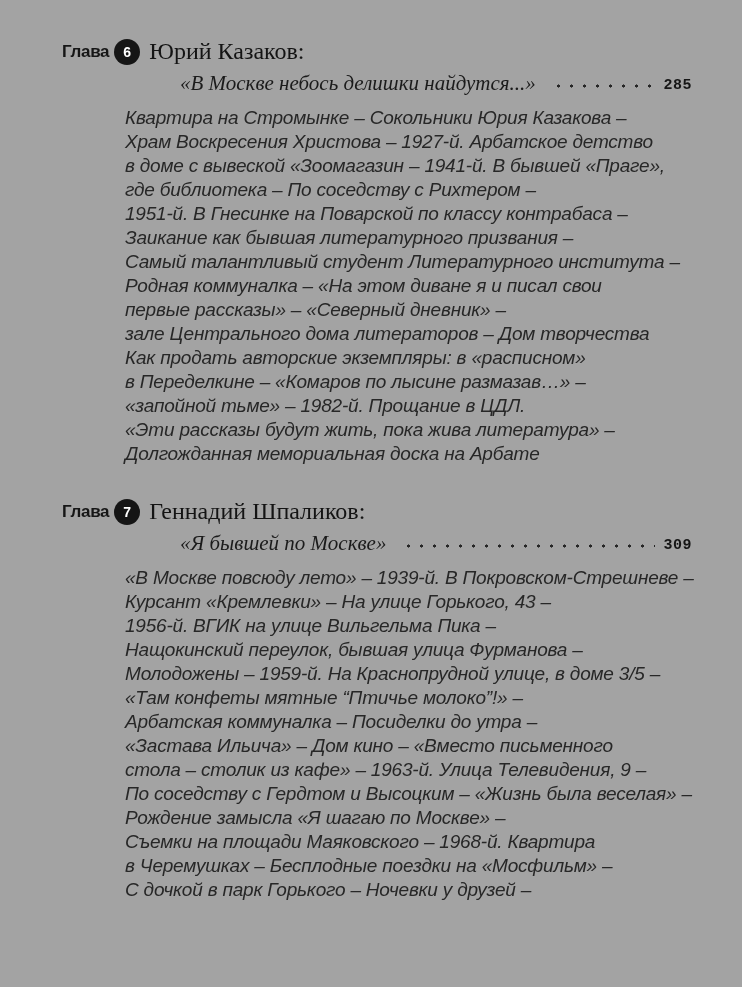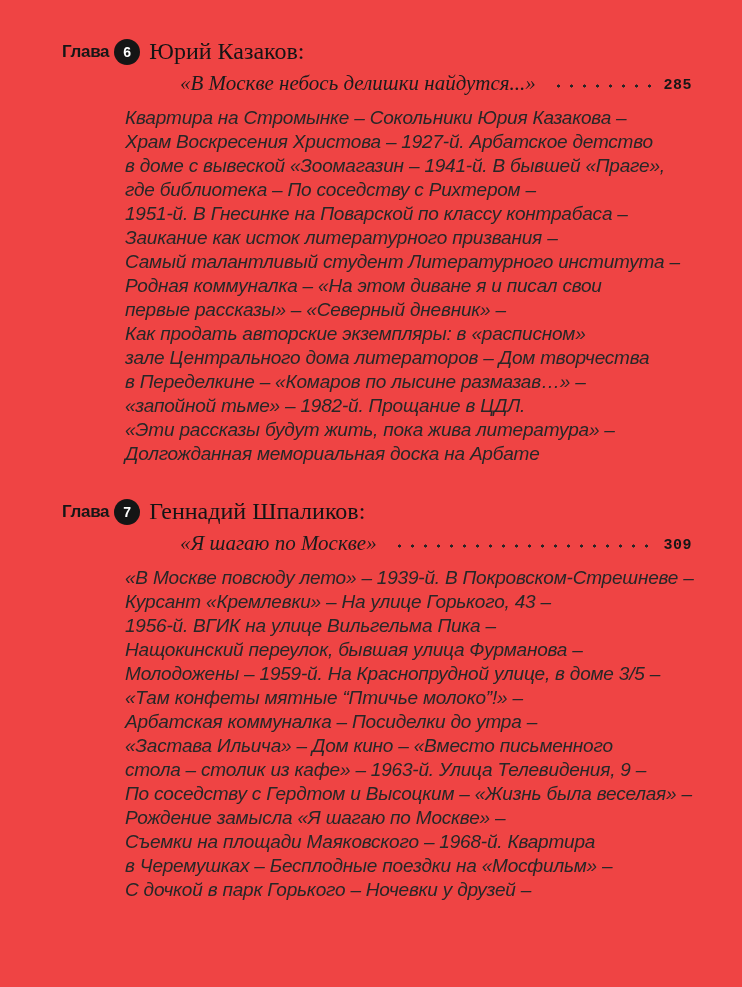--- a/index.html
+++ b/index.html
@@ -4,21 +4,21 @@
 <style>
   html, body {
     margin: 0;
     padding: 0;
     background: #ffffff;
   }
   .page {
     position: relative;
     width: 742px;
     height: 987px;
-    background: #ef4444;
+    background: #a3a3a3;
     overflow: hidden;
     font-family: "Liberation Sans", "DejaVu Sans", sans-serif;
   }
   .chapter {
     position: absolute;
     left: 62px;
     width: 632px;
   }
   .chapter-6 { top: 36px; }
   .chapter-7 { top: 496px; }
@@ -127,43 +127,43 @@
       <span class="chapter-subtitle">«В Москве небось делишки найдутся...»</span>
       <span class="dot-leader"></span>
       <span class="page-num">285</span>
     </div>
     <div class="chapter-desc">
         <div class="desc-line">Квартира на Стромынке – Сокольники Юрия Казакова –</div>
         <div class="desc-line">Храм Воскресения Христова – 1927-й. Арбатское детство</div>
         <div class="desc-line">в доме с вывеской «Зоомагазин – 1941-й. В бывшей «Праге»,</div>
         <div class="desc-line">где библиотека – По соседству с Рихтером –</div>
         <div class="desc-line">1951-й. В Гнесинке на Поварской по классу контрабаса –</div>
-        <div class="desc-line">Заикание как исток литературного призвания –</div>
+        <div class="desc-line">Заикание как бывшая литературного призвания –</div>
         <div class="desc-line">Самый талантливый студент Литературного института –</div>
         <div class="desc-line">Родная коммуналка – «На этом диване я и писал свои</div>
         <div class="desc-line">первые рассказы» – «Северный дневник» –</div>
+        <div class="desc-line">зале Центрального дома литераторов – Дом творчества</div>
         <div class="desc-line">Как продать авторские экземпляры: в «расписном»</div>
-        <div class="desc-line">зале Центрального дома литераторов – Дом творчества</div>
         <div class="desc-line">в Переделкине – «Комаров по лысине размазав…» –</div>
         <div class="desc-line">«запойной тьме» – 1982-й. Прощание в ЦДЛ.</div>
         <div class="desc-line">«Эти рассказы будут жить, пока жива литература» –</div>
         <div class="desc-line">Долгожданная мемориальная доска на Арбате</div>
       </div>
   </section>
 
   <section class="chapter chapter-7">
     <div class="chapter-header">
       <span class="chapter-label">Глава</span>
       <span class="chapter-badge">
         <span>7</span>
       </span>
       <span class="chapter-title">Геннадий Шпаликов:</span>
     </div>
     <div class="subtitle-row">
-      <span class="chapter-subtitle">«Я шагаю по Москве»</span>
+      <span class="chapter-subtitle">«Я бывшей по Москве»</span>
       <span class="dot-leader"></span>
       <span class="page-num">309</span>
     </div>
     <div class="chapter-desc">
         <div class="desc-line">«В Москве повсюду лето» – 1939-й. В Покровском-Стрешневе –</div>
         <div class="desc-line">Курсант «Кремлевки» – На улице Горького, 43 –</div>
         <div class="desc-line">1956-й. ВГИК на улице Вильгельма Пика –</div>
         <div class="desc-line">Нащокинский переулок, бывшая улица Фурманова –</div>
         <div class="desc-line">Молодожены – 1959-й. На Краснопрудной улице, в доме 3/5 –</div>
         <div class="desc-line">«Там конфеты мятные “Птичье молоко”!» –</div>

